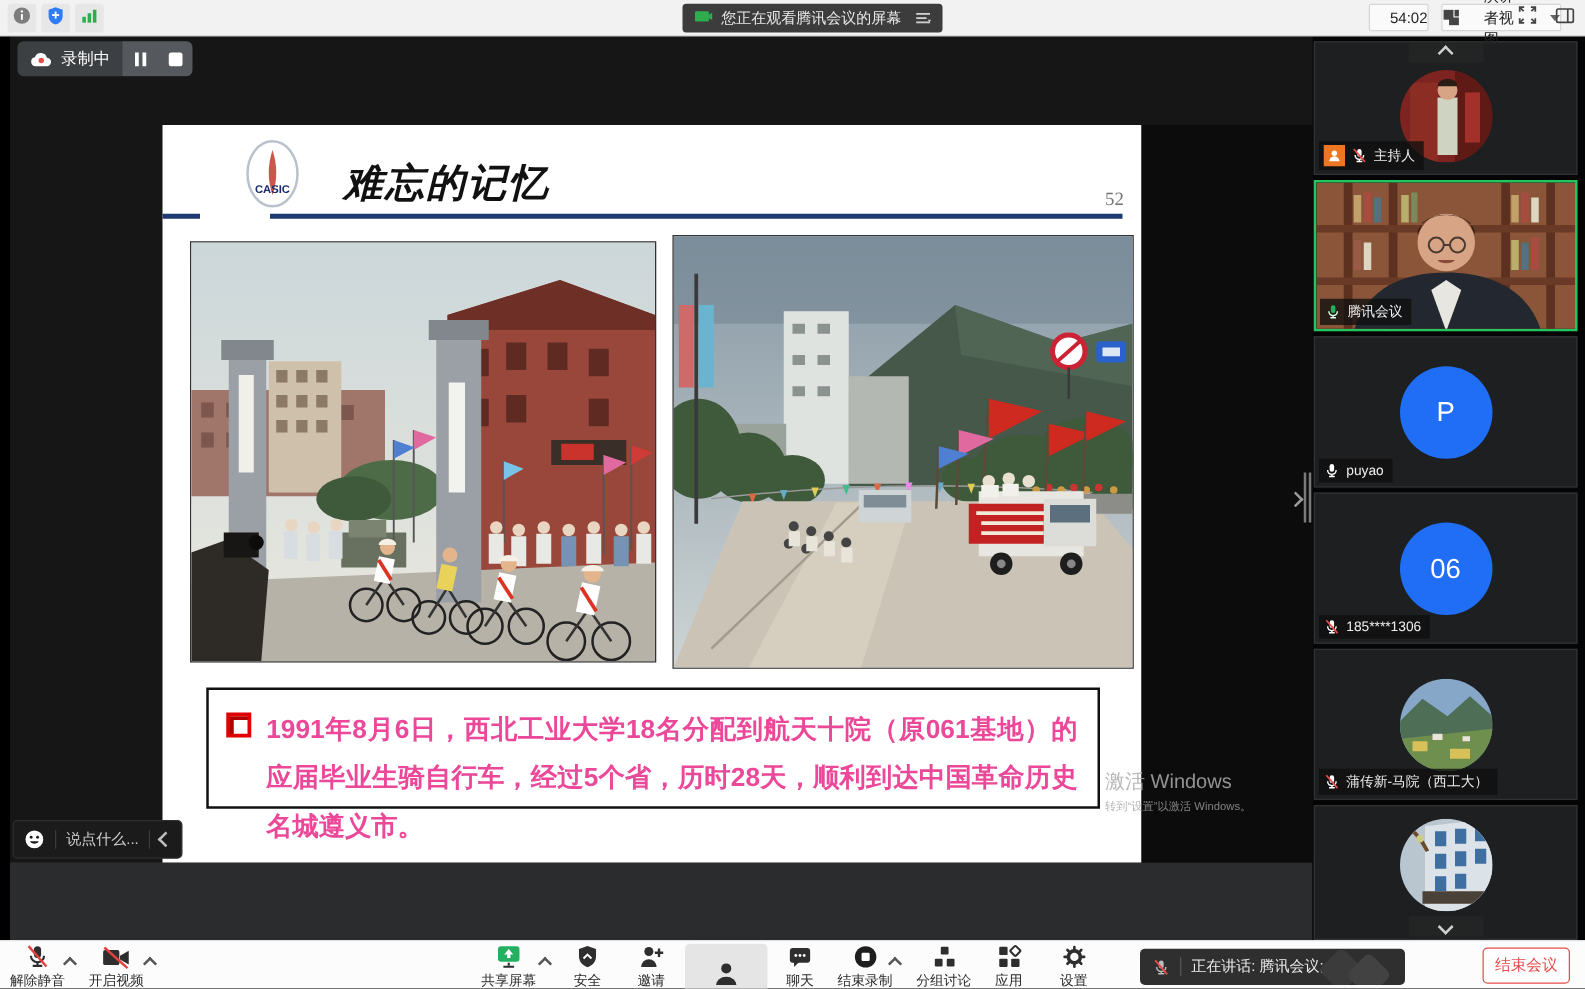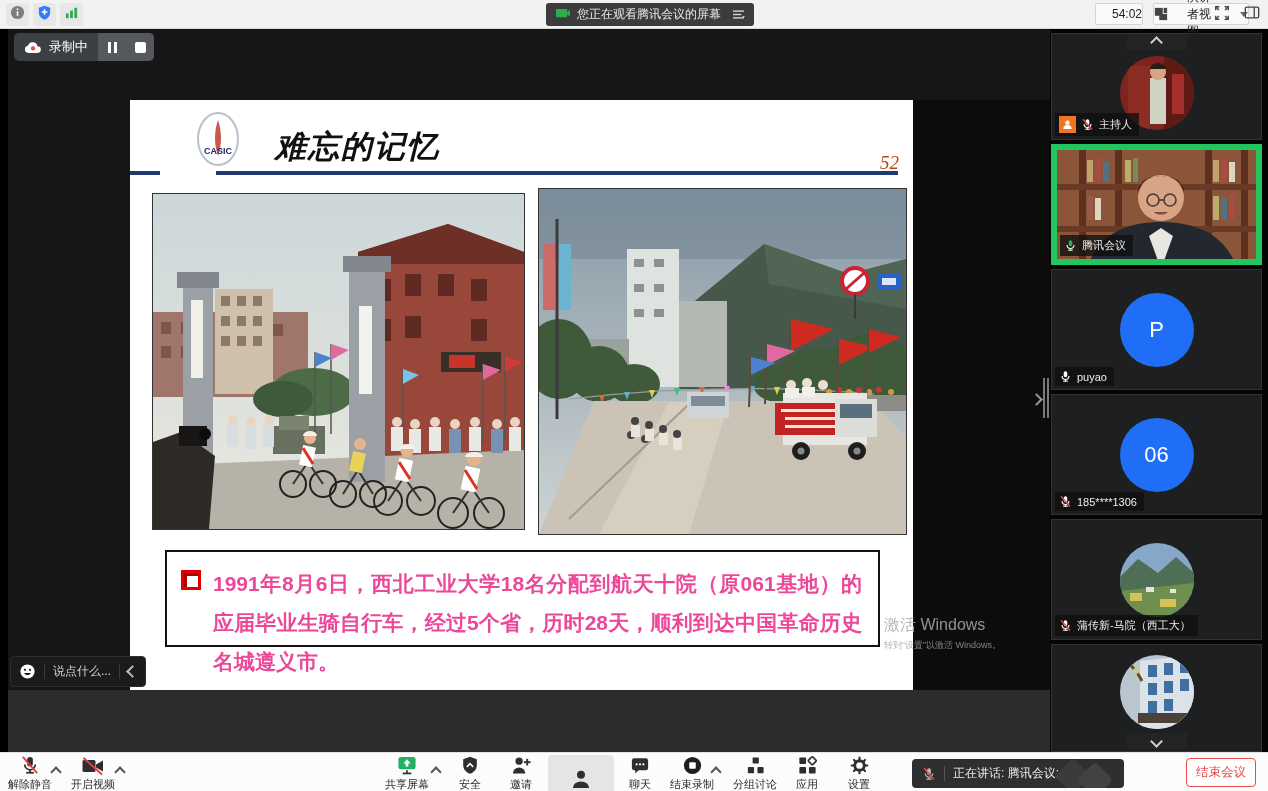--- a/index.html
+++ b/index.html
@@ -25,21 +25,21 @@
   .rec-left span{color:#fff;font-size:13px;white-space:nowrap;}
   .rec-btns{display:flex;align-items:center;height:28px;background:#55585c;}
   .rec-btn{width:28px;height:28px;display:flex;align-items:center;justify-content:center;cursor:pointer;}
   .pause-bars{display:flex;gap:3px;}
   .pause-bars i{display:block;width:3px;height:11px;background:#fff;}
   .stop-sq{width:11px;height:11px;background:#fff;border-radius:2px;}
 
   
   .slide{position:absolute;left:130px;top:71px;width:783px;height:590px;background:#fff;z-index:2;}
   .slide-title{position:absolute;left:145px;top:26px;font-size:31px;font-weight:bold;font-style:italic;color:#111;letter-spacing:2px;}
-  .page-num{position:absolute;right:14px;top:52px;color:#c2410c;font-size:19px;font-family:"Liberation Serif","DejaVu Serif",serif;font-style:italic;}
+  .page-num{position:absolute;right:14px;top:52px;color:#737373;font-size:15px;font-family:"Liberation Serif","DejaVu Serif",serif;}
   .rule-a{position:absolute;left:0;top:71px;width:30px;height:4px;background:#1f3a70;}
   .rule-b{position:absolute;left:86px;top:71px;width:682px;height:4px;background:#1f3a70;}
   .logo{position:absolute;left:64px;top:12px;width:48px;height:58px;}
   .photo{position:absolute;border:1px solid #333;background:#ddd;}
   .textbox{position:absolute;left:35px;top:450px;width:715px;height:97px;border:2px solid #111;box-sizing:border-box;display:flex;align-items:flex-start;padding:12px 16px 10px 14px;gap:12px;}
   .bullet{flex:none;width:14px;height:14px;border:3px solid #e00000;box-shadow:3px 3px 0 #b00000 inset, 2px 2px 0 rgba(224,0,0,.0);margin-top:6px;}
   .textbox p{margin:0;font-size:21px;font-weight:bold;color:#ec4899;line-height:39px;text-align:justify;}
 
   
   .wm{position:absolute;left:884px;top:586px;z-index:6;color:rgba(170,170,170,.85);pointer-events:none;}
@@ -57,21 +57,21 @@
   .chev.down{transform:rotate(225deg);}
 
   
   .collapse-chev{position:absolute;left:1028px;top:360px;width:16px;height:20px;display:flex;align-items:center;justify-content:center;z-index:5;}
   .drag-handle{position:absolute;left:1043px;top:349px;width:7px;height:40px;display:flex;gap:2px;z-index:5;}
   .drag-handle i{display:block;width:2px;height:40px;background:#7a7a7a;}
 
   
   .sidebar{position:absolute;left:1050px;top:29px;width:218px;height:723px;background:#050505;}
   .tile{position:absolute;left:1px;width:211px;background:#1d1f20;border:1px solid #303234;box-sizing:border-box;overflow:hidden;}
-  .tile.active{border:6px solid #22c55e;}
+  .tile.active{border:2px solid #22c55e;}
   .avatar{position:absolute;left:50%;top:50%;transform:translate(-50%,-50%);width:74px;height:74px;border-radius:50%;overflow:hidden;}
   .avatar-blue{display:flex;align-items:center;justify-content:center;background:#1f6ef5;color:#fff;font-size:22px;}
   .plabel{position:absolute;left:3px;bottom:3px;background:rgba(15,15,15,.78);display:flex;align-items:center;gap:5px;padding:3px 7px 3px 4px;color:#eee;font-size:11px;white-space:nowrap;max-width:200px;}
   .host-badge{width:17px;height:17px;background:#ee7623;display:flex;align-items:center;justify-content:center;flex:none;}
   .scroll-chev{position:absolute;left:50%;transform:translateX(-50%);width:60px;height:16px;display:flex;align-items:center;justify-content:center;background:rgba(40,40,40,.6);}
 
   
   .toolbar{position:absolute;left:0;top:752px;width:1268px;height:39px;background:#fcfcfc;border-top:1px solid #e2e2e2;box-sizing:border-box;z-index:40;}
   .tb-item{position:absolute;top:2px;width:60px;text-align:center;cursor:pointer;}
   .tb-item .ic{height:21px;display:flex;align-items:flex-end;justify-content:center;}

